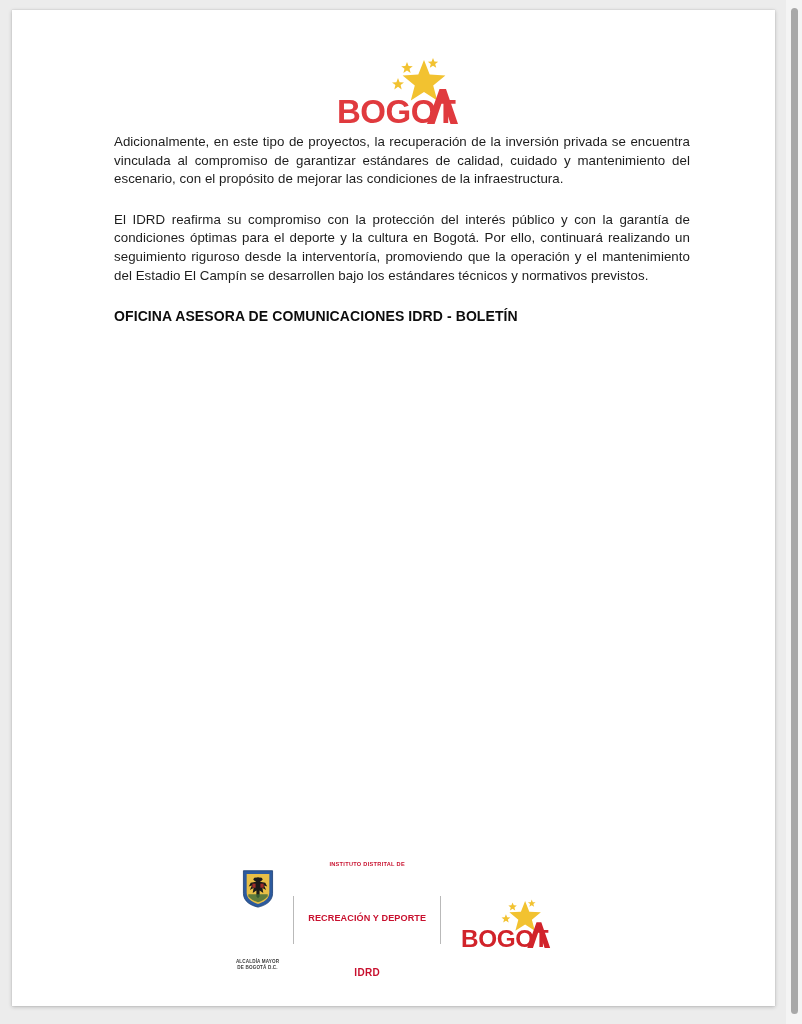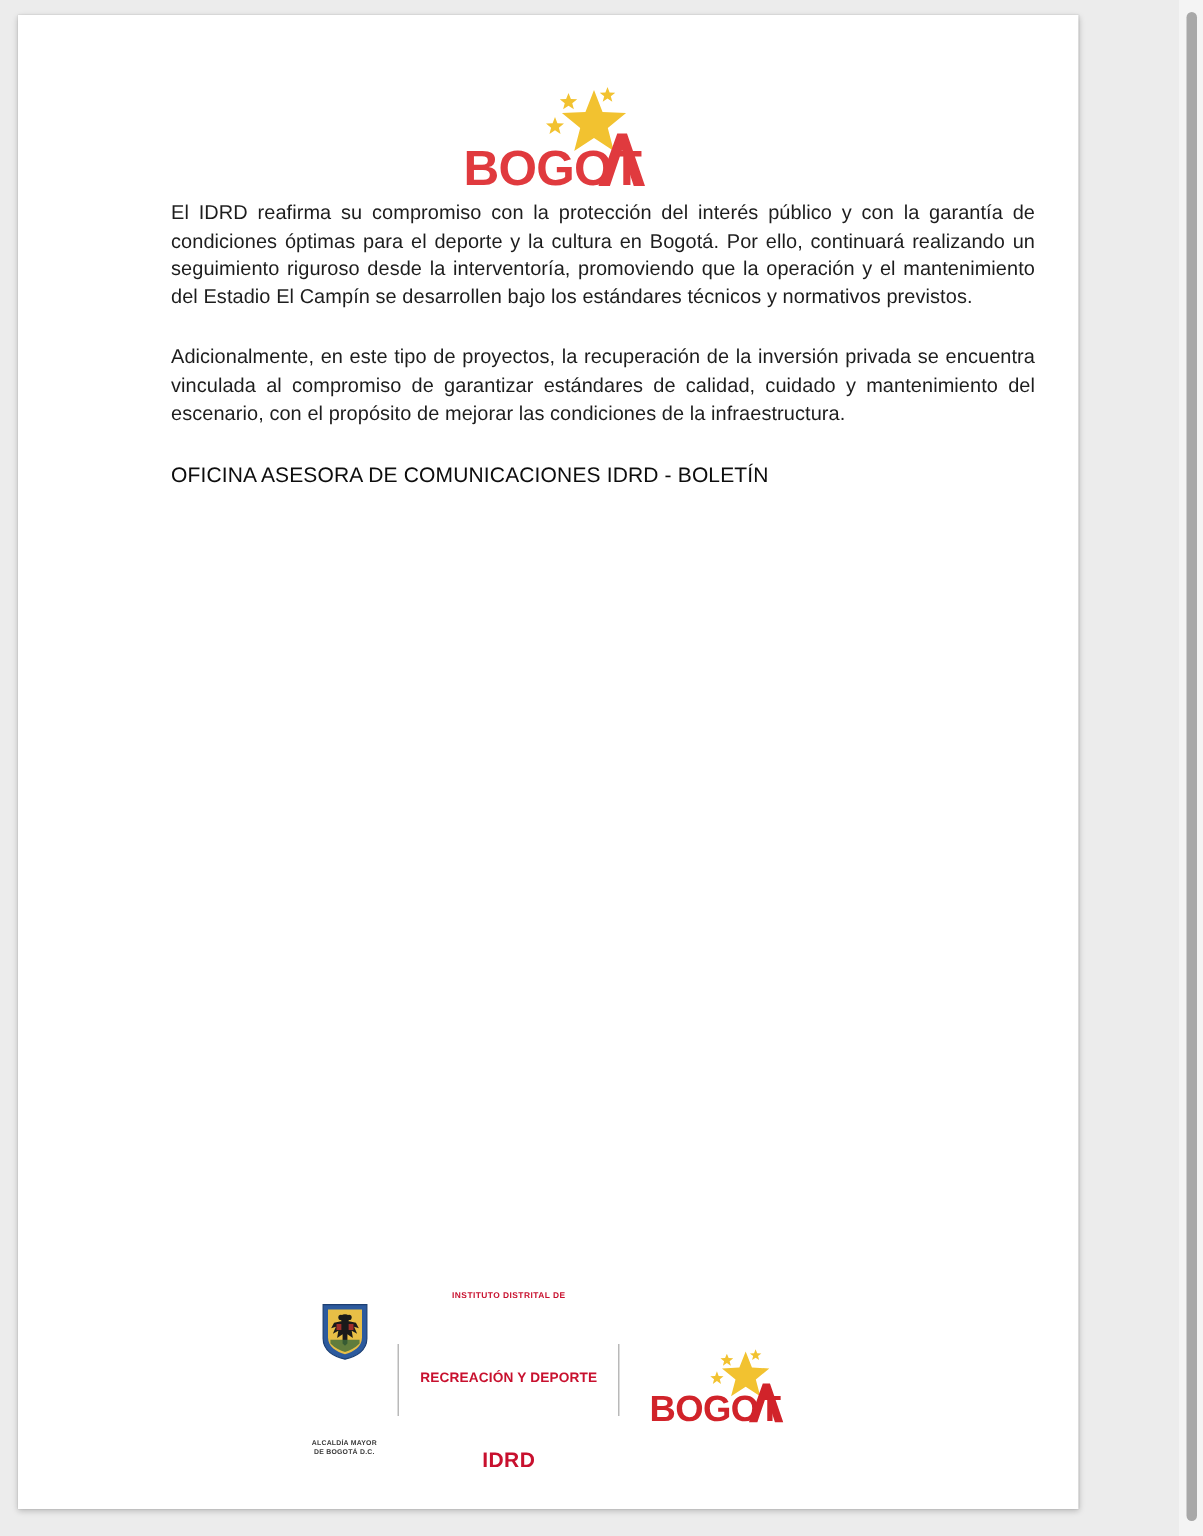--- a/index.html
+++ b/index.html
@@ -17,21 +17,21 @@
     height: 1024px;
     background: #ececec;
     overflow: hidden;
   }
 
   
   #page {
     position: absolute;
     left: 12px;
     top: 10px;
-    width: 707px;
+    width: 763px;
     height: 996px;
     background: #ffffff;
     box-shadow: 0 1px 4px rgba(0,0,0,0.22), 0 0 1px rgba(0,0,0,0.16);
   }
 
   
   #scrollbar-track {
     position: absolute;
     right: 0px;
     top: 0px;
@@ -77,21 +77,21 @@
     line-height: 18.6px;
     color: #1d1d1d;
     text-align: justify;
     text-justify: inter-word;
     letter-spacing: 0.05px;
   }
   .heading {
     margin: 12px 0 0 0;
     font-size: 14px;
     line-height: 19px;
-    font-weight: normal;
+    font-weight: bold;
     color: #0d0d0d;
     letter-spacing: 0.1px;
   }
 
   
   .doc-footer {
     position: absolute;
     left: 0; right: 0;
     bottom: 28px;
     display: flex;
@@ -133,21 +133,21 @@
   .idrd-line2 {
     font-size: 9.1px;
     line-height: 11px;
     letter-spacing: 0.1px;
     color: #c8102e;
     font-weight: bold;
     text-align: center;
     white-space: nowrap;
   }
   .idrd-line3 {
-    font-size: 14px;
+    font-size: 10px;
     line-height: 10.5px;
     letter-spacing: 0.3px;
     color: #c8102e;
     font-weight: bold;
     text-align: left;
   }
   .footer-bogota { width: 96px; height: 44px; }
   .footer-bogota svg { display: block; }
 </style>
 </head>
@@ -170,22 +170,22 @@
           <polygon fill="#f2c230" points="95,4 100.7,18.6 116.4,19.4 104.2,29.4 108.2,44.6 95,36 81.8,44.6 85.8,29.4 73.6,19.4 89.3,18.6"></polygon>
 
           <text x="8" y="67" font-family="'Liberation Sans', sans-serif" font-size="33" font-weight="bold" fill="#e03a3e" letter-spacing="-0.5">BOGOT</text>
 
           <path d="M 98 68 L 110.5 33 L 117 33 L 129 68 L 121.5 68 L 113.7 44 L 105.6 68 Z" fill="#e03a3e"></path>
         </svg>
       </div>
     </div>
 
     <div class="doc-body">
+      <p class="para">Adicionalmente, en este tipo de proyectos, la recuperación de la inversión privada se encuentra vinculada al compromiso de garantizar estándares de calidad, cuidado y mantenimiento del escenario, con el propósito de mejorar las condiciones de la infraestructura.</p>
       <p class="para">El IDRD reafirma su compromiso con la protección del interés público y con la garantía de condiciones óptimas para el deporte y la cultura en Bogotá. Por ello, continuará realizando un seguimiento riguroso desde la interventoría, promoviendo que la operación y el mantenimiento del Estadio El Campín se desarrollen bajo los estándares técnicos y normativos previstos.</p>
-      <p class="para">Adicionalmente, en este tipo de proyectos, la recuperación de la inversión privada se encuentra vinculada al compromiso de garantizar estándares de calidad, cuidado y mantenimiento del escenario, con el propósito de mejorar las condiciones de la infraestructura.</p>
       <p class="heading">OFICINA ASESORA DE COMUNICACIONES IDRD - BOLETÍN</p>
     </div>
 
     <div class="doc-footer">
 
       <div class="footer-cell">
         <div>
           <svg viewBox="0 0 42 48" width="34" height="39" aria-hidden="true">
 
             <path d="M3 2 H39 V30 C39 40 30 45 21 47 C12 45 3 40 3 30 Z" fill="#2c5a9e" stroke="#1d3f72" stroke-width="1"></path>

